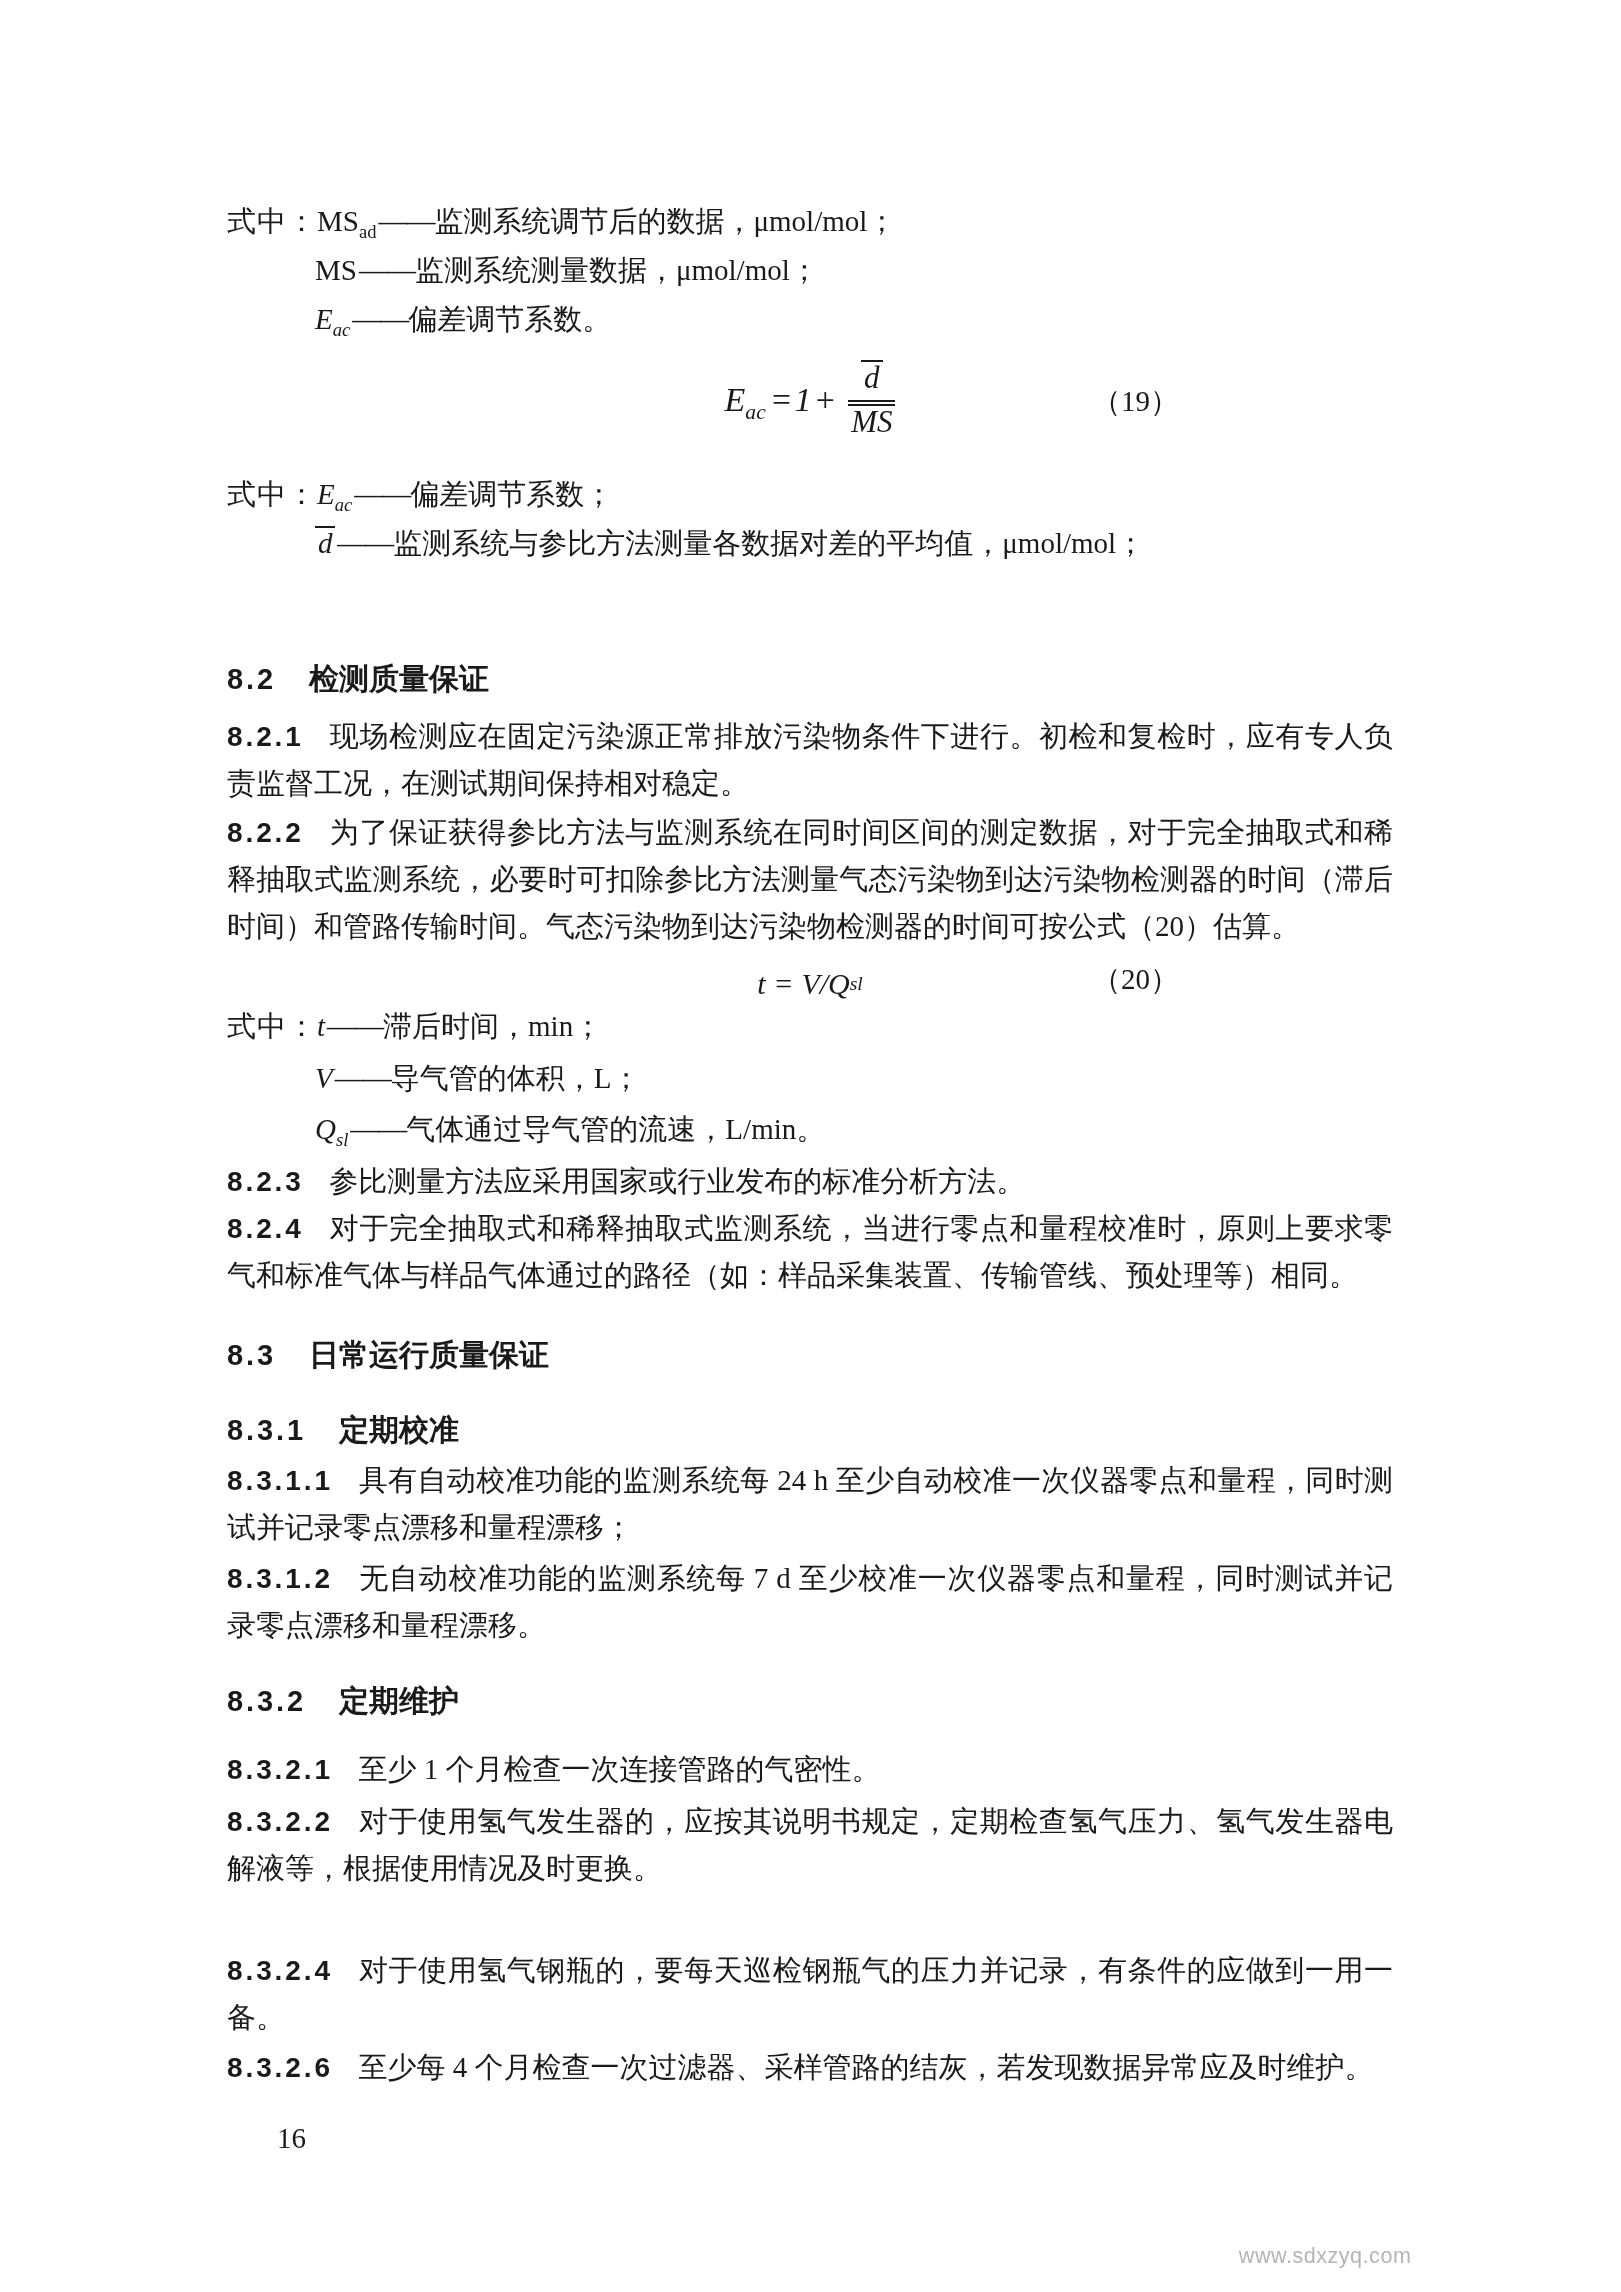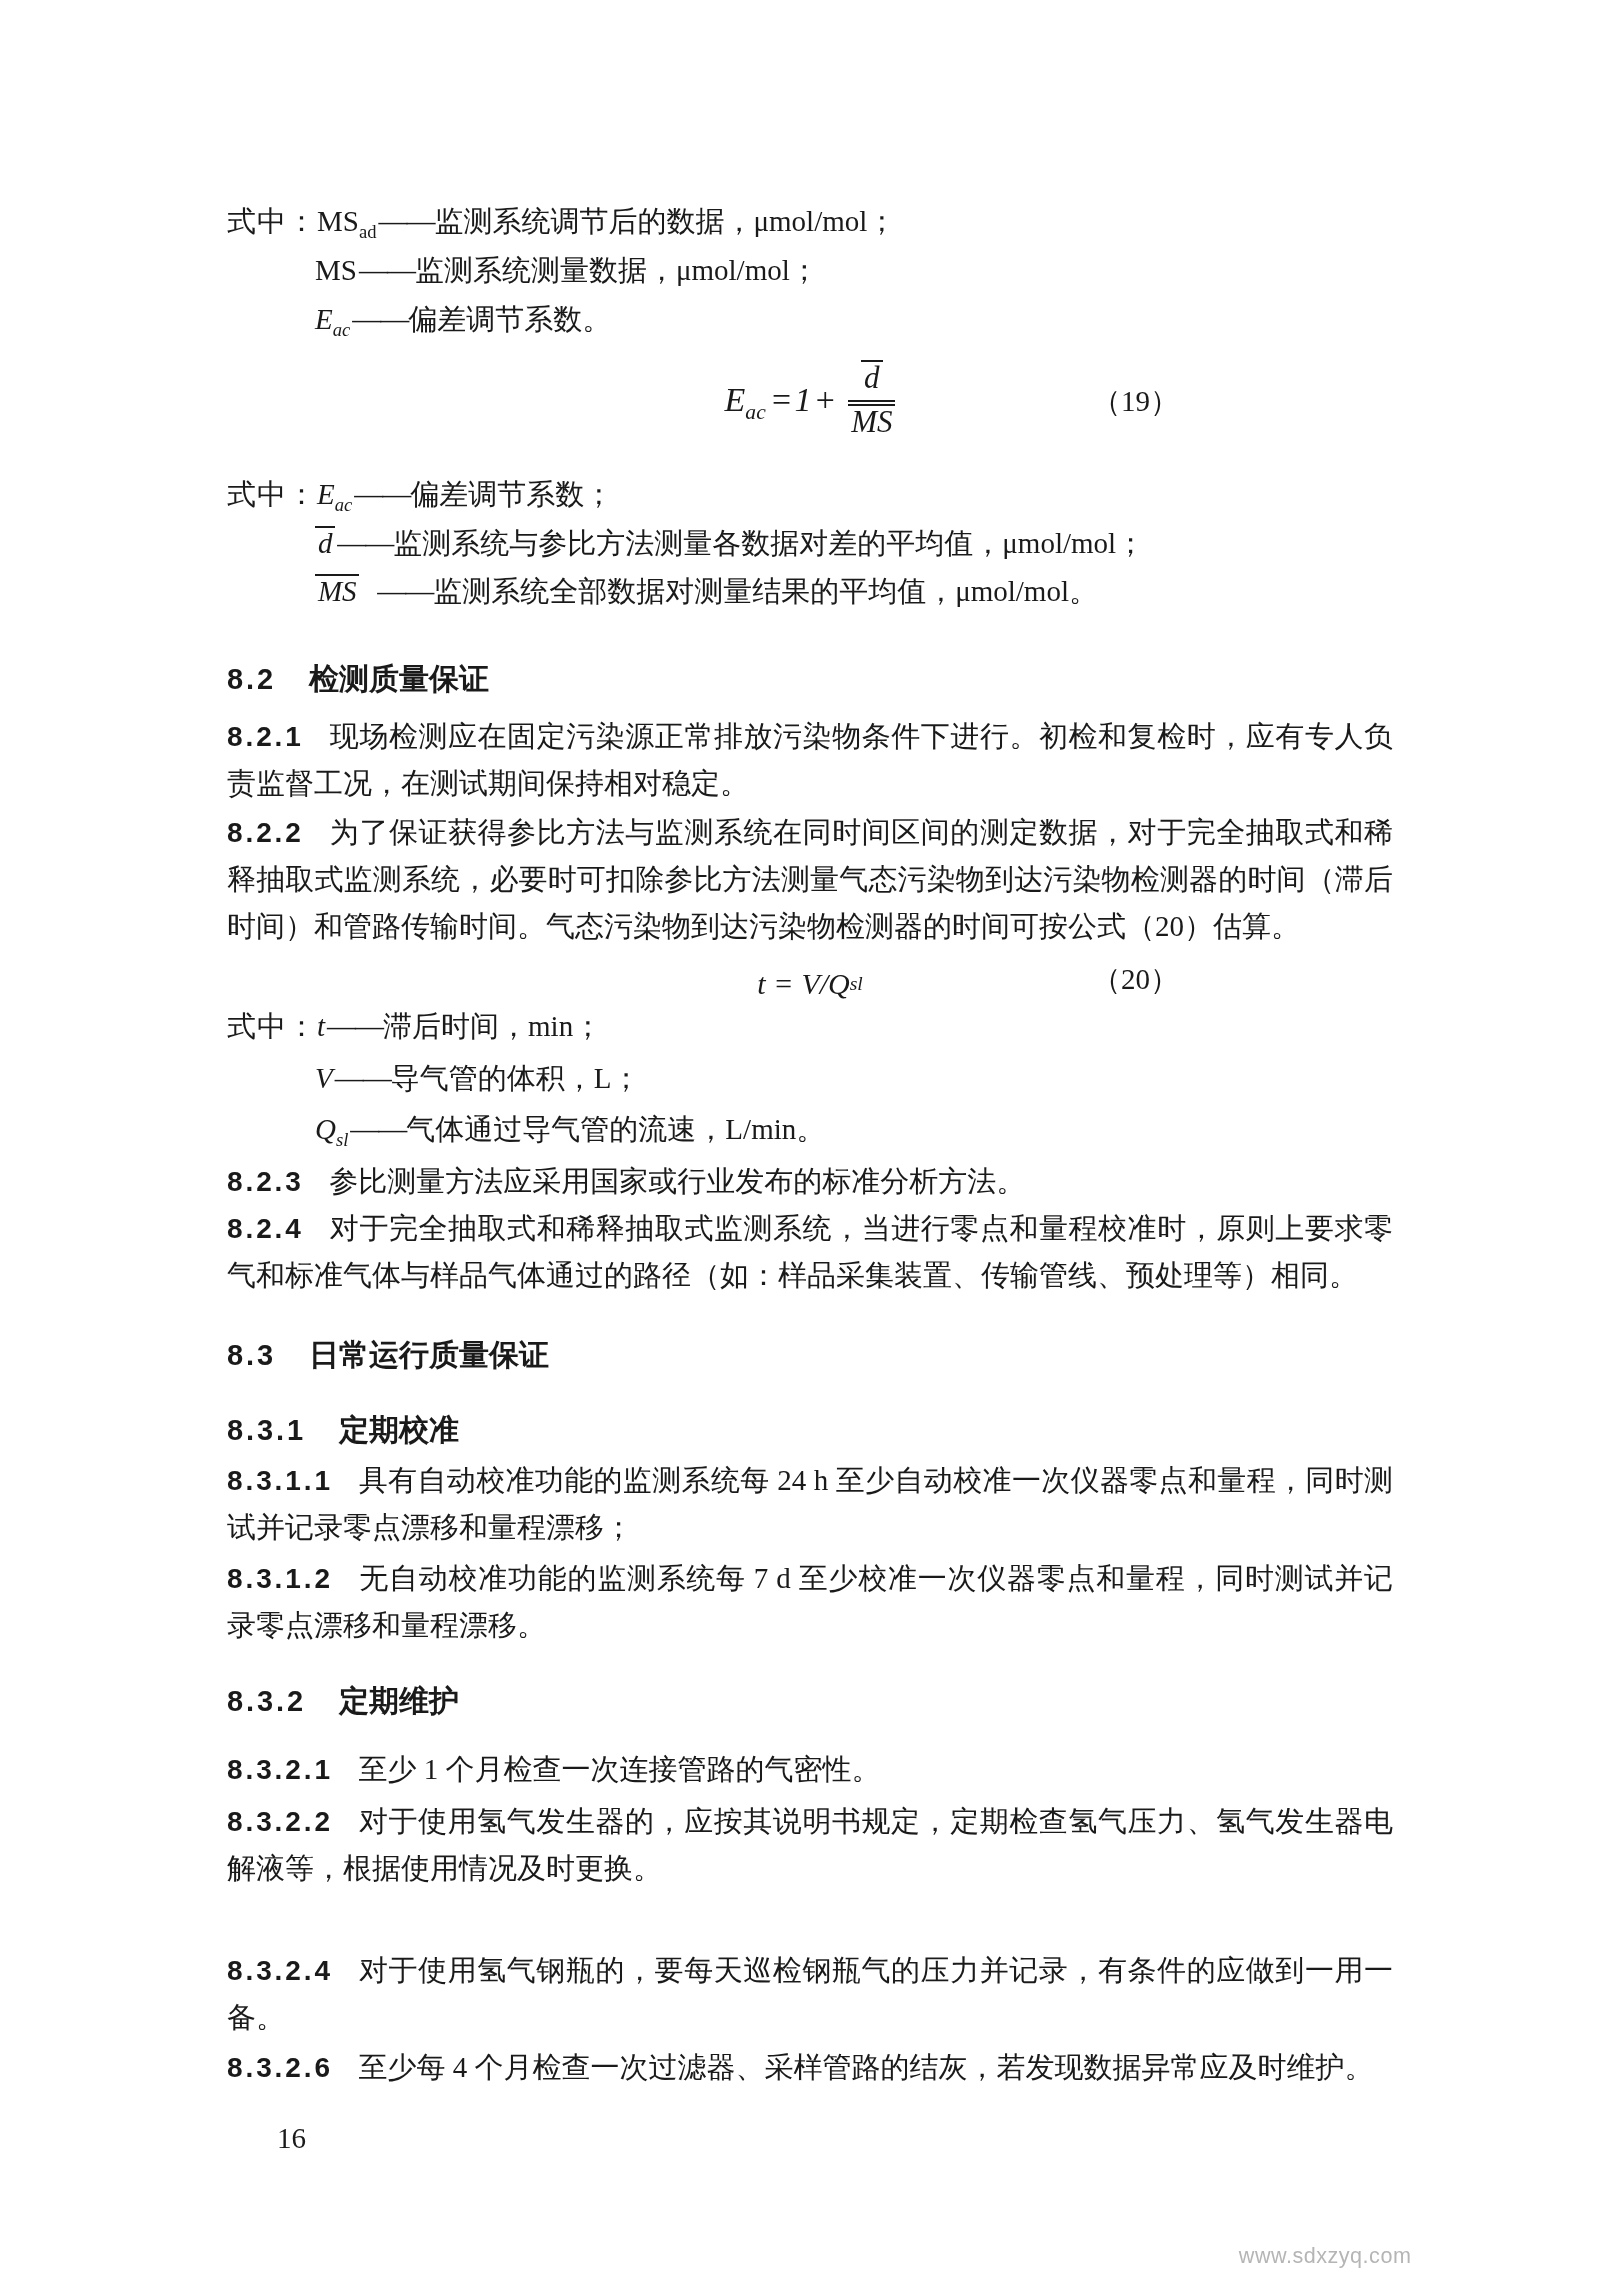--- a/index.html
+++ b/index.html
@@ -113,23 +113,20 @@
     </span>
   </div>
   <span class="eqnum" style="top:382px">（19）</span>
 
   <div class="abs where-line" style="top:471px">
     <span class="wlabel">式中：</span><span class="sym it"><span>E</span><sub>ac</sub></span><span class="dash">——</span><span>偏差调节系数；</span>
   </div>
   <div class="abs where-line indent" style="top:520px">
     <span class="sym it"><span class="ovl">d</span></span><span class="dash">——</span><span>监测系统与参比方法测量各数据对差的平均值，μmol/mol；</span>
   </div>
-  <div class="abs where-line indent" style="top:568px">
-    <span class="sym it"><span class="ovl">MS</span></span><span class="dash gap">——</span><span>监测系统全部数据对测量结果的平均值，μmol/mol。</span>
-  </div>
 
   <h2 class="abs sec" style="top:655px">
     <span class="cnum">8.2</span><span>检测质量保证</span>
   </h2>
 
   <p class="abs para" style="top:713px">
     <span class="cnum">8.2.1</span><span>现场检测应在固定污染源正常排放污染物条件下进行。初检和复检时，应有专人负责监督工况，在测试期间保持相对稳定。</span>
   </p>
 
   <p class="abs para" style="top:809px">

